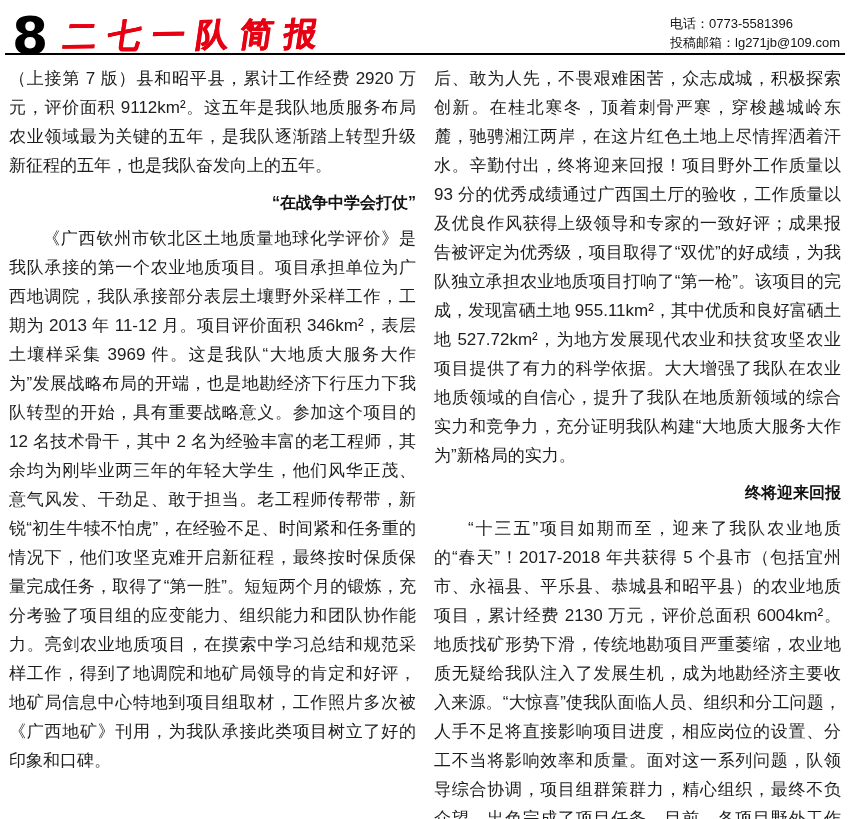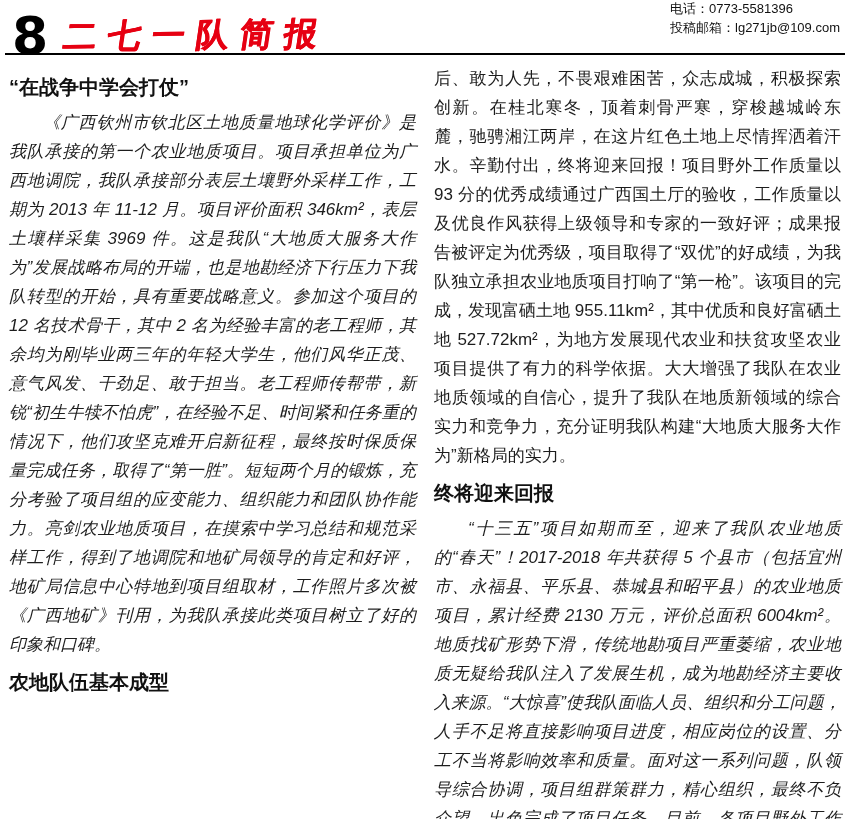--- a/index.html
+++ b/index.html
@@ -43,21 +43,21 @@
     letter-spacing: 11px;
     transform: skewX(-9deg) rotate(-0.6deg);
     text-shadow: 0.6px 0 currentColor, 0 0.6px currentColor;
     white-space: nowrap;
   }
   .contact {
     margin-left: auto;
     font-size: 13px;
     line-height: 19px;
     color: #111111;
-    padding-bottom: 18px;
+    padding-bottom: 3px;
     white-space: nowrap;
   }
   .header-rule {
     margin: 0 5px 0 5px;
     border-bottom: 2px solid #000000;
     position: relative;
     z-index: 1;
     margin-top: -2px;
   }
   
@@ -69,26 +69,26 @@
   .column {
     flex: 1 1 0;
     min-width: 0;
     font-size: 17px;
     line-height: 29px;
     color: #1d1d1d;
     text-align: justify;
     text-justify: inter-ideograph;
   }
   .para { text-indent: 0; }
-  .para.indent { text-indent: 2em; font-style: italic; }
+  .para.indent { text-indent: 2em; }
   .section-heading {
-    font-size: 20px;
+    font-size: 16px;
     font-weight: bold;
     color: #111111;
-    text-align: left;
+    text-align: right;
     line-height: 28px;
     margin: 9px 0 7px 0;
     text-indent: 0;
   }
 </style>
 </head>
 <body>
 
 <div class="page">
 
@@ -98,23 +98,23 @@
     <div class="contact">
       <div>电话：0773-5581396</div>
       <div>投稿邮箱：lg271jb@109.com</div>
     </div>
   </header>
 
   <div class="header-rule" style="border-bottom-color: rgb(0, 0, 0);"></div>
 
   <main class="content">
     <div class="column" id="col-left" style="color: rgb(29, 29, 29);">
+        <p class="para">（上接第 7 版）县和昭平县，累计工作经费 2920 万元，评价面积 9112km²。这五年是我队地质服务布局农业领域最为关键的五年，是我队逐渐踏上转型升级新征程的五年，也是我队奋发向上的五年。</p>
         <h2 class="section-heading">“在战争中学会打仗”</h2>
         <p class="para indent">《广西钦州市钦北区土地质量地球化学评价》是我队承接的第一个农业地质项目。项目承担单位为广西地调院，我队承接部分表层土壤野外采样工作，工期为 2013 年 11-12 月。项目评价面积 346km²，表层土壤样采集 3969 件。这是我队“大地质大服务大作为”发展战略布局的开端，也是地勘经济下行压力下我队转型的开始，具有重要战略意义。参加这个项目的 12 名技术骨干，其中 2 名为经验丰富的老工程师，其余均为刚毕业两三年的年轻大学生，他们风华正茂、意气风发、干劲足、敢于担当。老工程师传帮带，新锐“初生牛犊不怕虎”，在经验不足、时间紧和任务重的情况下，他们攻坚克难开启新征程，最终按时保质保量完成任务，取得了“第一胜”。短短两个月的锻炼，充分考验了项目组的应变能力、组织能力和团队协作能力。亮剑农业地质项目，在摸索中学习总结和规范采样工作，得到了地调院和地矿局领导的肯定和好评，地矿局信息中心特地到项目组取材，工作照片多次被《广西地矿》刊用，为我队承接此类项目树立了好的印象和口碑。</p>
-        <h2 class="section-heading">农地队伍基本成型</h2>
       </div>
     <div class="column" id="col-right" style="color: rgb(29, 29, 29);">
         <p class="para">后、敢为人先，不畏艰难困苦，众志成城，积极探索创新。在桂北寒冬，顶着刺骨严寒，穿梭越城岭东麓，驰骋湘江两岸，在这片红色土地上尽情挥洒着汗水。辛勤付出，终将迎来回报！项目野外工作质量以 93 分的优秀成绩通过广西国土厅的验收，工作质量以及优良作风获得上级领导和专家的一致好评；成果报告被评定为优秀级，项目取得了“双优”的好成绩，为我队独立承担农业地质项目打响了“第一枪”。该项目的完成，发现富硒土地 955.11km²，其中优质和良好富硒土地 527.72km²，为地方发展现代农业和扶贫攻坚农业项目提供了有力的科学依据。大大增强了我队在农业地质领域的自信心，提升了我队在地质新领域的综合实力和竞争力，充分证明我队构建“大地质大服务大作为”新格局的实力。</p>
         <h2 class="section-heading">终将迎来回报</h2>
         <p class="para indent">“十三五”项目如期而至，迎来了我队农业地质的“春天”！2017-2018 年共获得 5 个县市（包括宜州市、永福县、平乐县、恭城县和昭平县）的农业地质项目，累计经费 2130 万元，评价总面积 6004km²。地质找矿形势下滑，传统地勘项目严重萎缩，农业地质无疑给我队注入了发展生机，成为地勘经济主要收入来源。“大惊喜”使我队面临人员、组织和分工问题，人手不足将直接影响项目进度，相应岗位的设置、分工不当将影响效率和质量。面对这一系列问题，队领导综合协调，项目组群策群力，精心组织，最终不负众望，出色完成了项目任务。目前，各项目野外工作质量已先后通过上级的验收，均获评优秀；宜州和永福的项目成果报告已编制完成，共圈定富硒土地 2276.7km²，富锗土地 416.8km²，两个项目组获评队 2017 年度先进集体。我队在地矿局举办的 2018 年度农业地质技能竞赛中，斩获项目设计书二等奖 2 个、三等奖 1 个和个人优秀奖 2 个的好成绩。</p>
       </div>
   </main>
 
 </div>
 

